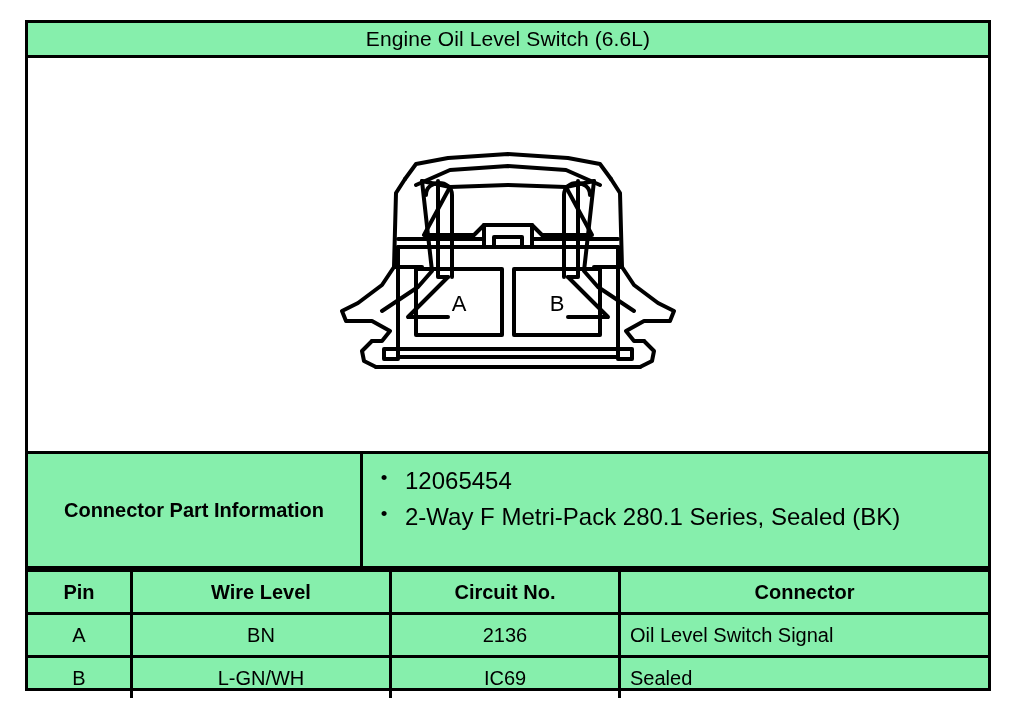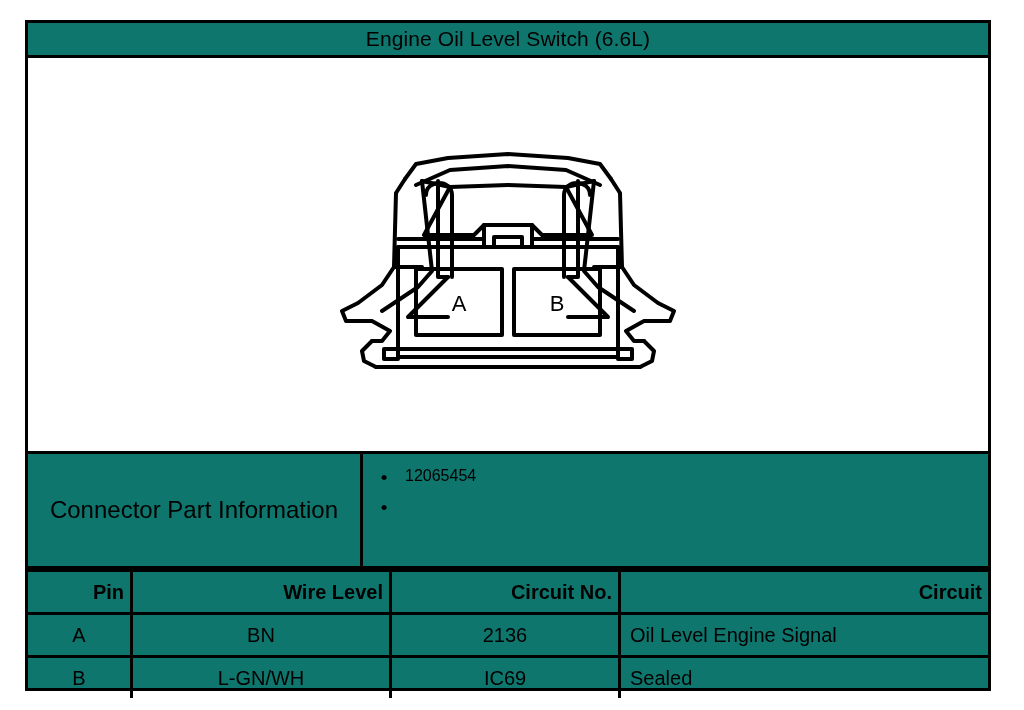--- a/index.html
+++ b/index.html
@@ -18,21 +18,21 @@
 
   
   #sheet {
     position: absolute;
     left: 25px;
     top: 20px;
     width: 966px;
     height: 671px;
     box-sizing: border-box;
     border: 3px solid #000;
-    background: #0f766e;
+    background: #86efac;
   }
 
   
   .title-row {
     position: absolute;
     left: 0;
     top: 0;
     width: 100%;
     height: 35px;
     box-sizing: border-box;
@@ -80,22 +80,22 @@
   }
   .cpi-label {
     width: 335px;
     box-sizing: border-box;
     border-right: 3px solid #000;
     display: flex;
     align-items: center;
     justify-content: center;
   }
   .cpi-label span {
-    font-size: 24px;
-    font-weight: normal;
+    font-size: 20px;
+    font-weight: bold;
     white-space: nowrap;
   }
   .cpi-body {
     flex: 1;
     box-sizing: border-box;
     padding: 13px 0 0 0;
   }
   .bullet-line {
     display: flex;
     align-items: flex-start;
@@ -103,21 +103,21 @@
     line-height: 1.15;
   }
   .bullet-dot {
     width: 42px;
     flex: 0 0 42px;
     text-align: center;
     font-size: 19px;
     line-height: 1.15;
   }
   .bullet-text {
-    font-size: 16px;
+    font-size: 24px;
     line-height: 1.15;
     white-space: nowrap;
   }
 
   
   .pin-table {
     position: absolute;
     left: 0;
     top: 546px;
     width: 100%;
@@ -127,21 +127,21 @@
   }
   .pin-table td, .pin-table th {
     border: 3px solid #000;
     padding: 0 6px;
     font-weight: normal;
     font-size: 20px;
     vertical-align: middle;
   }
   .pin-table thead th {
     font-weight: bold;
-    text-align: right;
+    text-align: center;
     height: 40px;
   }
   .pin-table tbody td {
     height: 40px;
     text-align: center;
   }
   .pin-table .col-pin      { width: 90px; }
   .pin-table .col-wire     { width: 244px; }
   .pin-table .col-circuit  { width: 214px; }
   .pin-table .col-function { width: auto; }
@@ -228,39 +228,40 @@
     <div class="cpi-label">
       <span>Connector Part Information</span>
     </div>
     <div class="cpi-body">
       <div class="bullet-line">
         <span class="bullet-dot">•</span>
         <span class="bullet-text">12065454</span>
       </div>
       <div class="bullet-line">
         <span class="bullet-dot">•</span>
+        <span class="bullet-text">2-Way F Metri-Pack 280.1 Series, Sealed (BK)</span>
       </div>
     </div>
   </div>
 
   <table class="pin-table">
     <thead>
       <tr>
         <th class="col-pin">Pin</th>
         <th class="col-wire">Wire Level</th>
         <th class="col-circuit">Circuit No.</th>
-        <th class="col-function">Circuit</th>
+        <th class="col-function">Connector</th>
       </tr>
     </thead>
     <tbody>
       <tr>
         <td>A</td>
         <td>BN</td>
         <td>2136</td>
-        <td class="fn-cell">Oil Level Engine Signal</td>
+        <td class="fn-cell">Oil Level Switch Signal</td>
       </tr>
       <tr>
         <td>B</td>
         <td>L-GN/WH</td>
         <td>IC69</td>
         <td class="fn-cell">Sealed</td>
       </tr>
     </tbody>
   </table>
 

